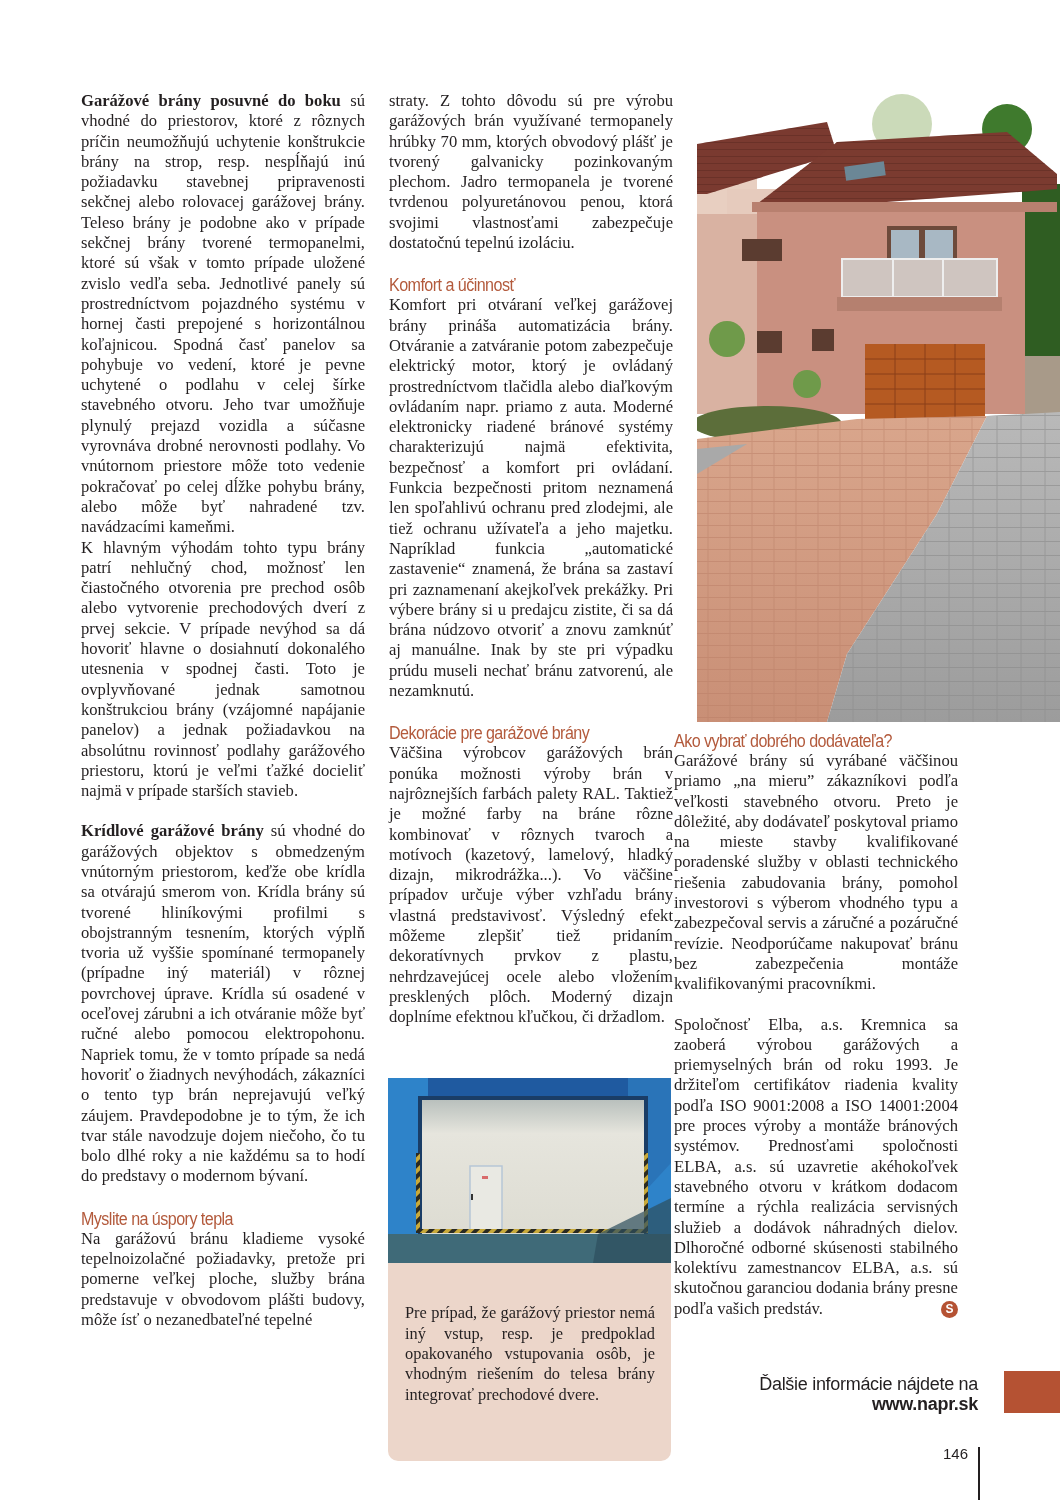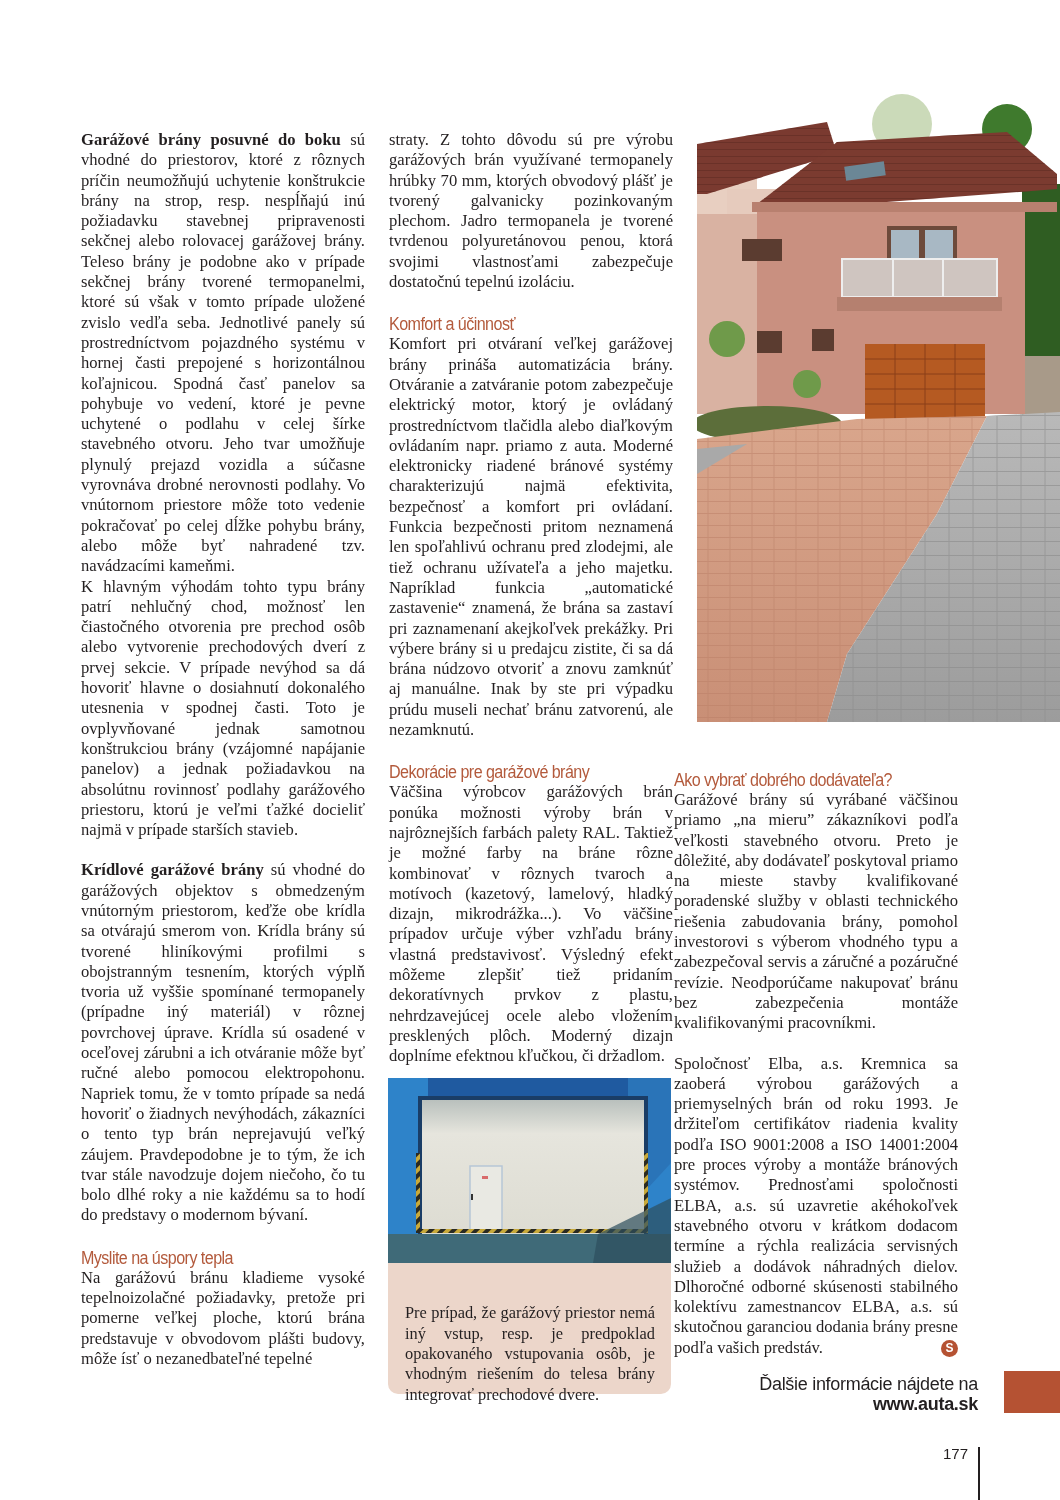--- a/index.html
+++ b/index.html
@@ -1,31 +1,31 @@
 <!DOCTYPE html>
 <html><head>
 <meta charset="utf-8">
 <style>
   html, body { margin:0; padding:0; }
   body { width:1060px; height:1500px; background:#ffffff; position:relative; overflow:hidden;
          font-family:"DejaVu Serif","Liberation Serif",serif; color:#231f20; }
   .col { position:absolute; width:284px; font-family:"Liberation Serif","DejaVu Serif",serif;
-         font-size:16.6px; line-height:20.3px; text-align:justify; hyphens:manual;margin-top:39px; }
+         font-size:16.6px; line-height:20.3px; text-align:justify; hyphens:manual; }
   .col p { margin:0; }
   .col .gap { height:20px; }
   .col b { font-weight:bold; }
   .h { font-family:"Liberation Sans","DejaVu Sans",sans-serif; color:#b35a3c; font-size:17.5px;
        line-height:20px; letter-spacing:-0.6px; font-weight:normal; margin:0; transform:scaleX(0.92); transform-origin:left; white-space:nowrap; }
   #col1 { left:81px; top:91px; }
   #col2 { left:389px; top:91px; }
   #col3 { left:674px; top:731px; }
   .photo { position:absolute; overflow:hidden; }
   #house-photo { left:697px; top:94px; width:363px; height:628px; background:#fff; }
   #gate-photo { left:388px; top:1078px; width:283px; height:185px; }
-  #caption-box { position:absolute; left:388px; top:1263px; width:283px; height:131px;
+  #caption-box { position:absolute; left:388px; top:1263px; width:283px; height:198px;
                  background:#ecd6ca; border-radius:0 0 10px 10px; }
   #caption-text { position:absolute; left:17px; top:24px; width:250px; font-family:"Liberation Serif","DejaVu Serif",serif;
                   font-size:16.4px; line-height:20.3px; text-align:justify; color:#231f20; }
   #more-info { position:absolute; right:82px; top:1374px; text-align:right; font-family:"Liberation Sans","DejaVu Sans",sans-serif;
                font-size:18px; line-height:20px; color:#231f20; letter-spacing:-0.3px; }
   #more-info .url { font-weight:bold; }
   #orange-tab { position:absolute; left:1004px; top:1371px; width:56px; height:42px; background:#b55233; }
   #page-number { position:absolute; left:940px; top:1445px; font-family:"Liberation Sans","DejaVu Sans",sans-serif;
                  font-size:15px; color:#231f20; width:28px; text-align:right; }
   #page-divider { position:absolute; left:978px; top:1447px; width:1.5px; height:53px; background:#231f20; }
@@ -36,21 +36,21 @@
 </head>
 <body>
 
 <div id="col1" class="col">
   <p><b>Garážové brány posuvné do boku</b><span> sú vhodné do priestorov, ktoré z rôznych príčin neumožňujú uchytenie konštrukcie brány na strop, resp. nespĺňajú inú požiadavku stavebnej pripravenosti sekčnej alebo rolovacej garážovej brány. Teleso brány je podobne ako v prípade sekčnej brány tvorené termopanelmi, ktoré sú však v tomto prípade uložené zvislo vedľa seba. Jednotlivé panely sú prostredníctvom pojazdného systému v hornej časti prepojené s horizontálnou koľajnicou. Spodná časť panelov sa pohybuje vo vedení, ktoré je pevne uchytené o podlahu v celej šírke stavebného otvoru. Jeho tvar umožňuje plynulý prejazd vozidla a súčasne vyrovnáva drobné nerovnosti podlahy. Vo vnútornom priestore môže toto vedenie pokračovať po celej dĺžke pohybu brány, alebo môže byť nahradené tzv. navádzacími kameňmi.</span></p>
   <p>K hlavným výhodám tohto typu brány patrí nehlučný chod, možnosť len čiastočného otvorenia pre prechod osôb alebo vytvorenie prechodových dverí z prvej sekcie. V prípade nevýhod sa dá hovoriť hlavne o dosiahnutí dokonalého utesnenia v spodnej časti. Toto je ovplyvňované jednak samotnou konštrukciou brány (vzájomné napájanie panelov) a jednak požiadavkou na absolútnu rovinnosť podlahy garážového priestoru, ktorú je veľmi ťažké docieliť najmä v prípade starších stavieb.</p>
   <div class="gap"></div>
   <p><b>Krídlové garážové brány</b><span> sú vhodné do garážových objektov s obmedzeným vnútorným priestorom, keďže obe krídla sa otvárajú smerom von. Krídla brány sú tvorené hliníkovými profilmi s obojstranným tesnením, ktorých výplň tvoria už vyššie spomínané termopanely (prípadne iný materiál) v rôznej povrchovej úprave. Krídla sú osadené v oceľovej zárubni a ich otváranie môže byť ručné alebo pomocou elektropohonu. Napriek tomu, že v tomto prípade sa nedá hovoriť o žiadnych nevýhodách, zákazníci o tento typ brán neprejavujú veľký záujem. Pravdepodobne je to tým, že ich tvar stále navodzuje dojem niečoho, čo tu bolo dlhé roky a nie každému sa to hodí do predstavy o modernom bývaní.</span></p>
   <div class="gap" style="height:22px"></div>
   <h3 class="h">Myslite na úspory tepla</h3>
-  <p>Na garážovú bránu kladieme vysoké tepelnoizolačné požiadavky, pretože pri pomerne veľkej ploche, ktorú brána predstavuje v obvodovom plášti budovy, môže ísť o nezanedbateľné tepelné</p>
+  <p>Na garážovú bránu kladieme vysoké tepelnoizolačné požiadavky, pretože pri pomerne veľkej ploche, služby brána predstavuje v obvodovom plášti budovy, môže ísť o nezanedbateľné tepelné</p>
 </div>
 
 <div id="col2" class="col">
   <p>straty. Z tohto dôvodu sú pre výrobu garážových brán využívané termopanely hrúbky 70 mm, ktorých obvodový plášť je tvorený galvanicky pozinkovaným plechom. Jadro termopanela je tvorené tvrdenou polyuretánovou penou, ktorá svojimi vlastnosťami zabezpečuje dostatočnú tepelnú izoláciu.</p>
   <div class="gap" style="height:22px"></div>
   <h3 class="h">Komfort a účinnosť</h3>
   <p>Komfort pri otváraní veľkej garážovej brány prináša automatizácia brány. Otváranie a zatváranie potom zabezpečuje elektrický motor, ktorý je ovládaný prostredníctvom tlačidla alebo diaľkovým ovládaním napr. priamo z auta. Moderné elektronicky riadené bránové systémy charakterizujú najmä efektivita, bezpečnosť a komfort pri ovládaní. Funkcia bezpečnosti pritom neznamená len spoľahlivú ochranu pred zlodejmi, ale tiež ochranu užívateľa a jeho majetku. Napríklad funkcia „automatické zastavenie“ znamená, že brána sa zastaví pri zaznamenaní akejkoľvek prekážky. Pri výbere brány si u predajcu zistite, či sa dá brána núdzovo otvoriť a znovu zamknúť aj manuálne. Inak by ste pri výpadku prúdu museli nechať bránu zatvorenú, ale nezamknutú.</p>
   <div class="gap" style="height:22px"></div>
   <h3 class="h">Dekorácie pre garážové brány</h3>
   <p>Väčšina výrobcov garážových brán ponúka možnosti výroby brán v najrôznejších farbách palety RAL. Taktiež je možné farby na bráne rôzne kombinovať v rôznych tvaroch a motívoch (kazetový, lamelový, hladký dizajn, mikrodrážka...). Vo väčšine prípadov určuje výber vzhľadu brány vlastná predstavivosť. Výsledný efekt môžeme zlepšiť tiež pridaním dekoratívnych prvkov z plastu, nehrdzavejúcej ocele alebo vložením presklených plôch. Moderný dizajn doplníme efektnou kľučkou, či držadlom.</p>
@@ -169,17 +169,17 @@
 
 <div id="col3" class="col">
   <h3 class="h">Ako vybrať dobrého dodávateľa?</h3>
   <p>Garážové brány sú vyrábané väčšinou priamo „na mieru” zákazníkovi podľa veľkosti stavebného otvoru. Preto je dôležité, aby dodávateľ poskytoval priamo na mieste stavby kvalifikované poradenské služby v oblasti technického riešenia zabudovania brány, pomohol investorovi s výberom vhodného typu a zabezpečoval servis a záručné a pozáručné revízie. Neodporúčame nakupovať bránu bez zabezpečenia montáže kvalifikovanými pracovníkmi.</p>
   <div class="gap"></div>
   <p><span>Spoločnosť Elba, a.s. Kremnica sa zaoberá výrobou garážových a priemyselných brán od roku 1993. Je držiteľom certifikátov riadenia kvality podľa ISO 9001:2008 a ISO 14001:2004 pre proces výroby a montáže bránových systémov. Prednosťami spoločnosti ELBA, a.s. sú uzavretie akéhokoľvek stavebného otvoru v krátkom dodacom termíne a rýchla realizácia servisných služieb a dodávok náhradných dielov. Dlhoročné odborné skúsenosti stabilného kolektívu zamestnancov ELBA, a.s. sú skutočnou garanciou dodania brány presne podľa vašich predstáv.</span><span id="end-mark">S</span></p>
 </div>
 
 <div id="more-info">
   <div>Ďalšie informácie nájdete na</div>
-  <div class="url">www.auta.sk</div>
+  <div class="url">www.napr.sk</div>
 </div>
 <div id="orange-tab"></div>
-<div id="page-number">177</div>
+<div id="page-number">146</div>
 <div id="page-divider"></div>
 
 </body></html>

